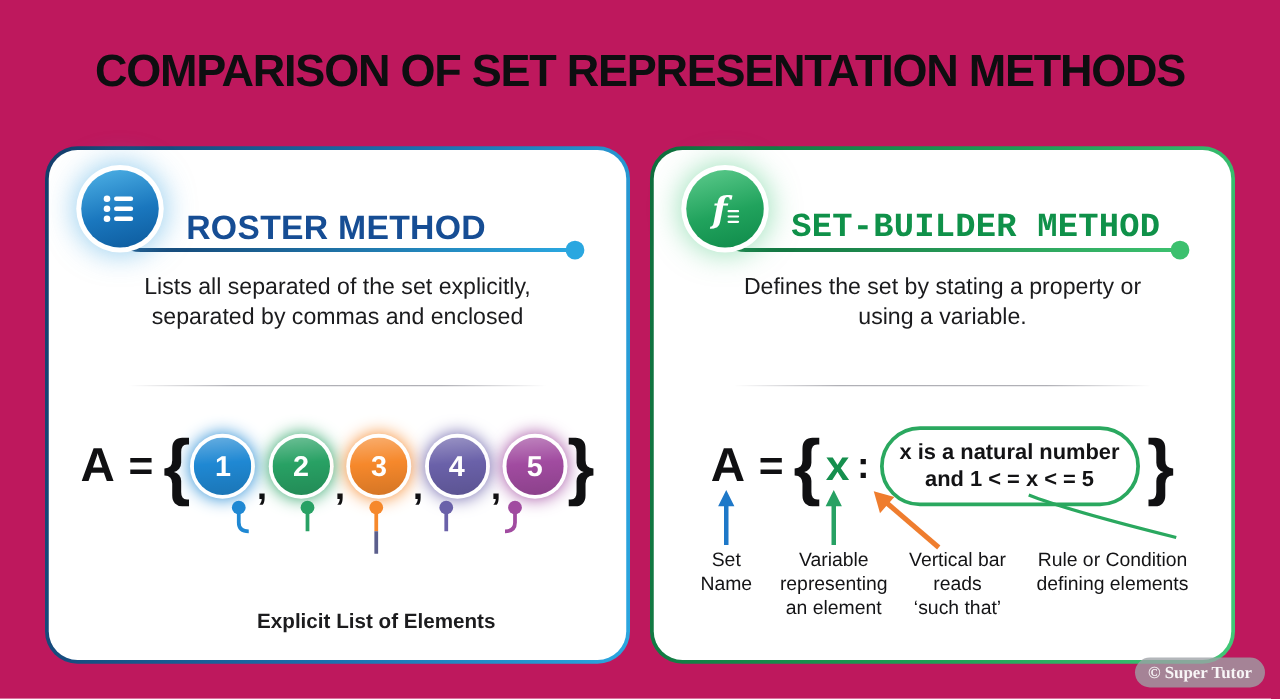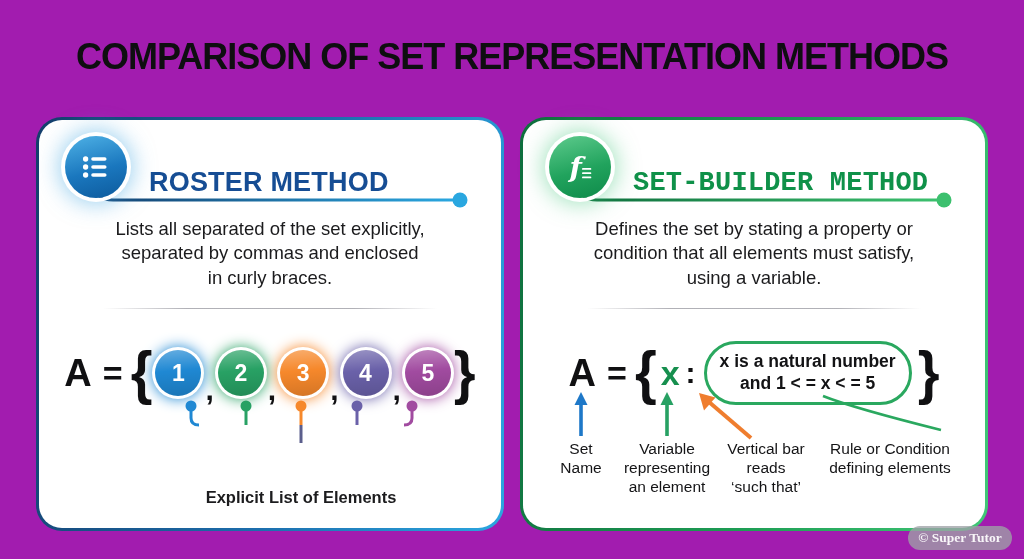--- a/index.html
+++ b/index.html
@@ -1,18 +1,18 @@
 <!DOCTYPE html>
 <html><head>
 <meta charset="utf-8">
 <style>
   * { margin:0; padding:0; box-sizing:border-box; }
   html,body { width:1024px; height:559px; background:#fff; overflow:hidden;
               font-family:"Liberation Sans", sans-serif; }
-  .stage { position:relative; width:1024px; height:559px; background:#a21caf; }
+  .stage { position:relative; width:1024px; height:559px; background:#be185d; }
 
   .main-title {
     position:absolute; top:36px; left:0; width:100%;
     text-align:center; font-size:36px; font-weight:bold; color:#0e0e10;
     letter-spacing:-1px;
   }
 
   
   .card-shell { position:absolute; top:117px; width:468px; height:414px;
     border-radius:26px; padding:3px; }
@@ -115,21 +115,20 @@
                 <rect x="8.4" y="16.7" width="11.5" height="2.7" rx="1.35"></rect>
             </g>
           </svg>
         </div>
         <div class="card-title">ROSTER METHOD</div>
       </div>
 
       <div class="card-desc">
         <div>Lists all separated of the set explicitly,</div>
         <div>separated by commas and enclosed</div>
-        <div>in curly braces.</div>
       </div>
 
       <div class="divider"></div>
 
       <div class="set-row">
         <span class="big-a">A</span>
         <span class="big-eq">=</span>
         <span class="brace">{</span>
         <span class="num-circle" style="color: rgb(31, 136, 211);">
             <span>1</span>
@@ -204,21 +203,20 @@
               <line x1="23" y1="26.5" x2="31" y2="26.5"></line>
               <line x1="23" y1="31" x2="31" y2="31"></line>
             </g>
           </svg>
         </div>
         <div class="card-title">SET-BUILDER METHOD</div>
       </div>
 
       <div class="card-desc">
         <div>Defines the set by stating a property or</div>
-        <div>condition that all elements must satisfy,</div>
         <div>using a variable.</div>
       </div>
 
       <div class="divider"></div>
 
       <div class="builder-row">
         <span class="big-a">A</span>
         <span class="big-eq">=</span>
         <span class="brace">{</span>
         <span class="var-x" style="color: rgb(22, 143, 78);">x</span>

